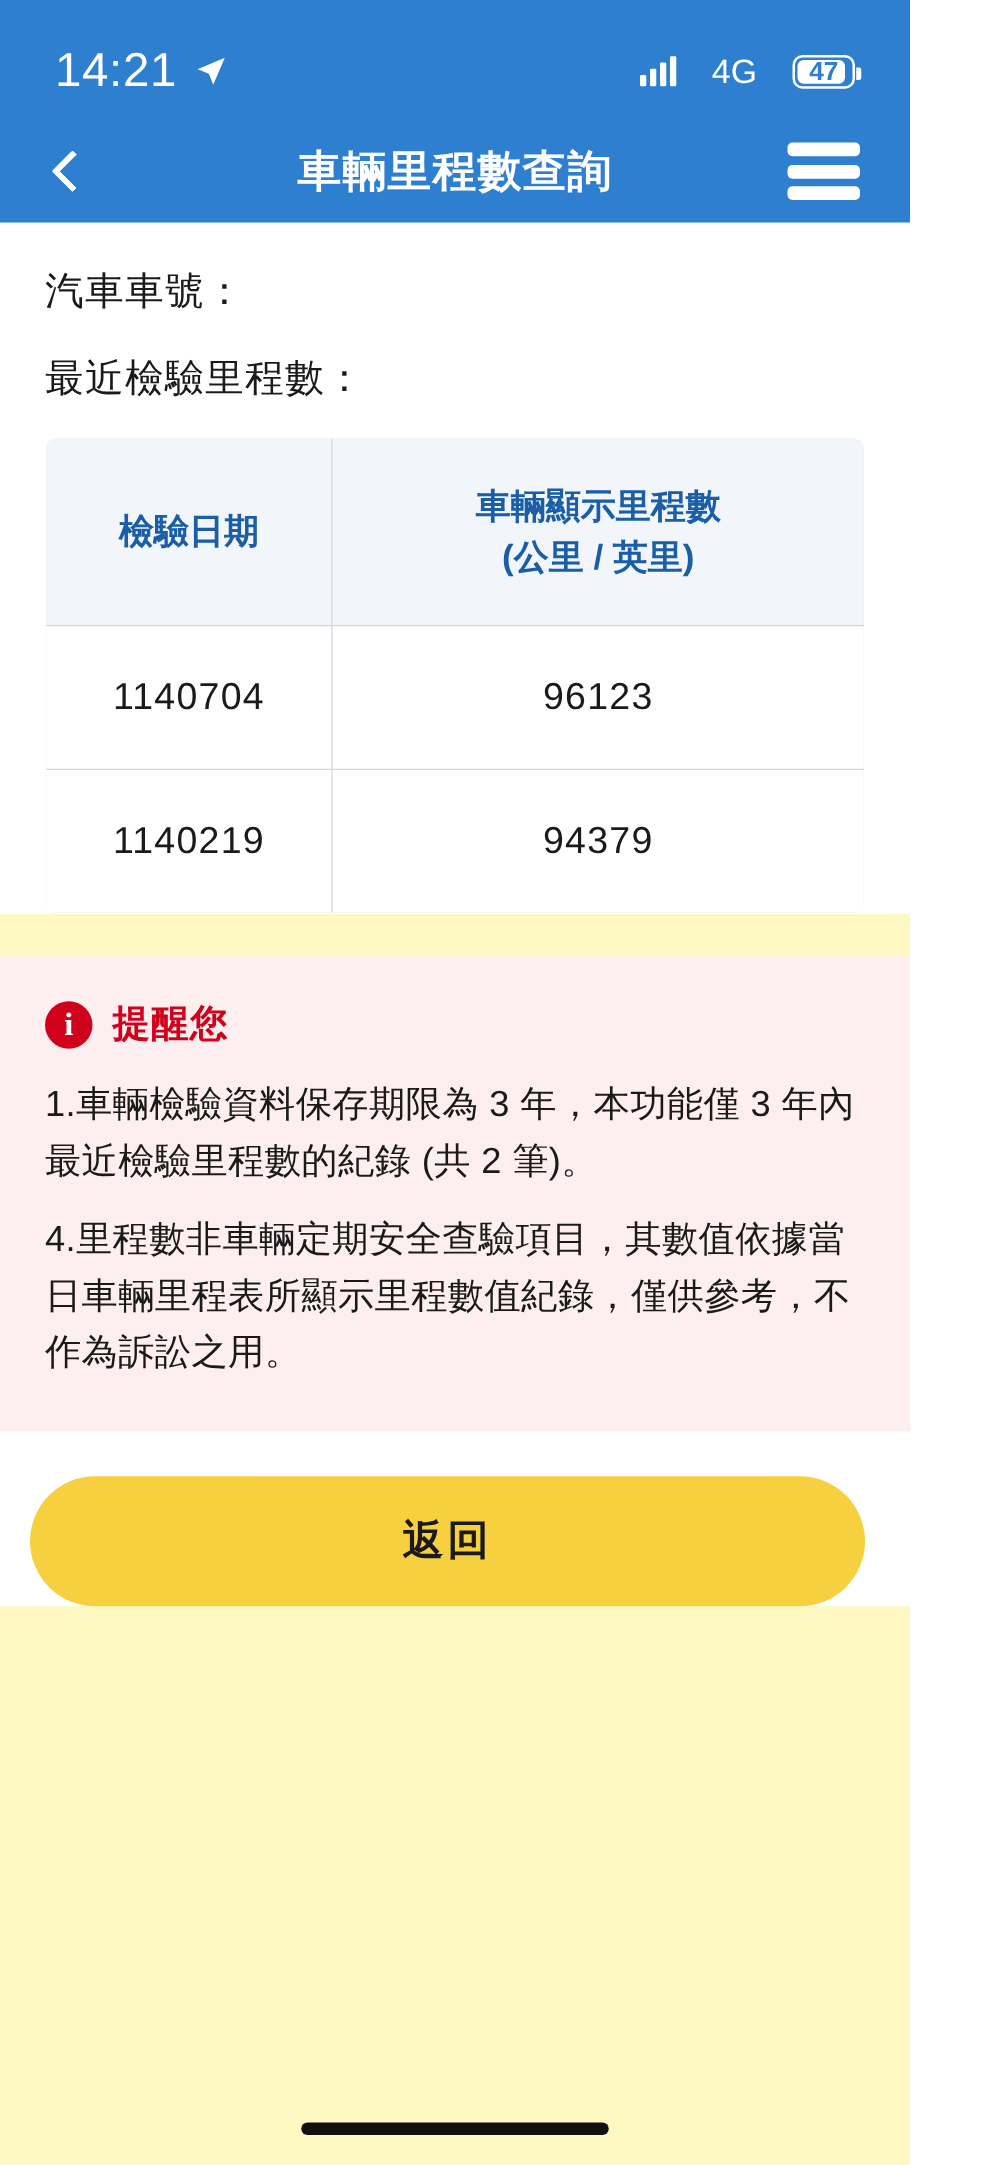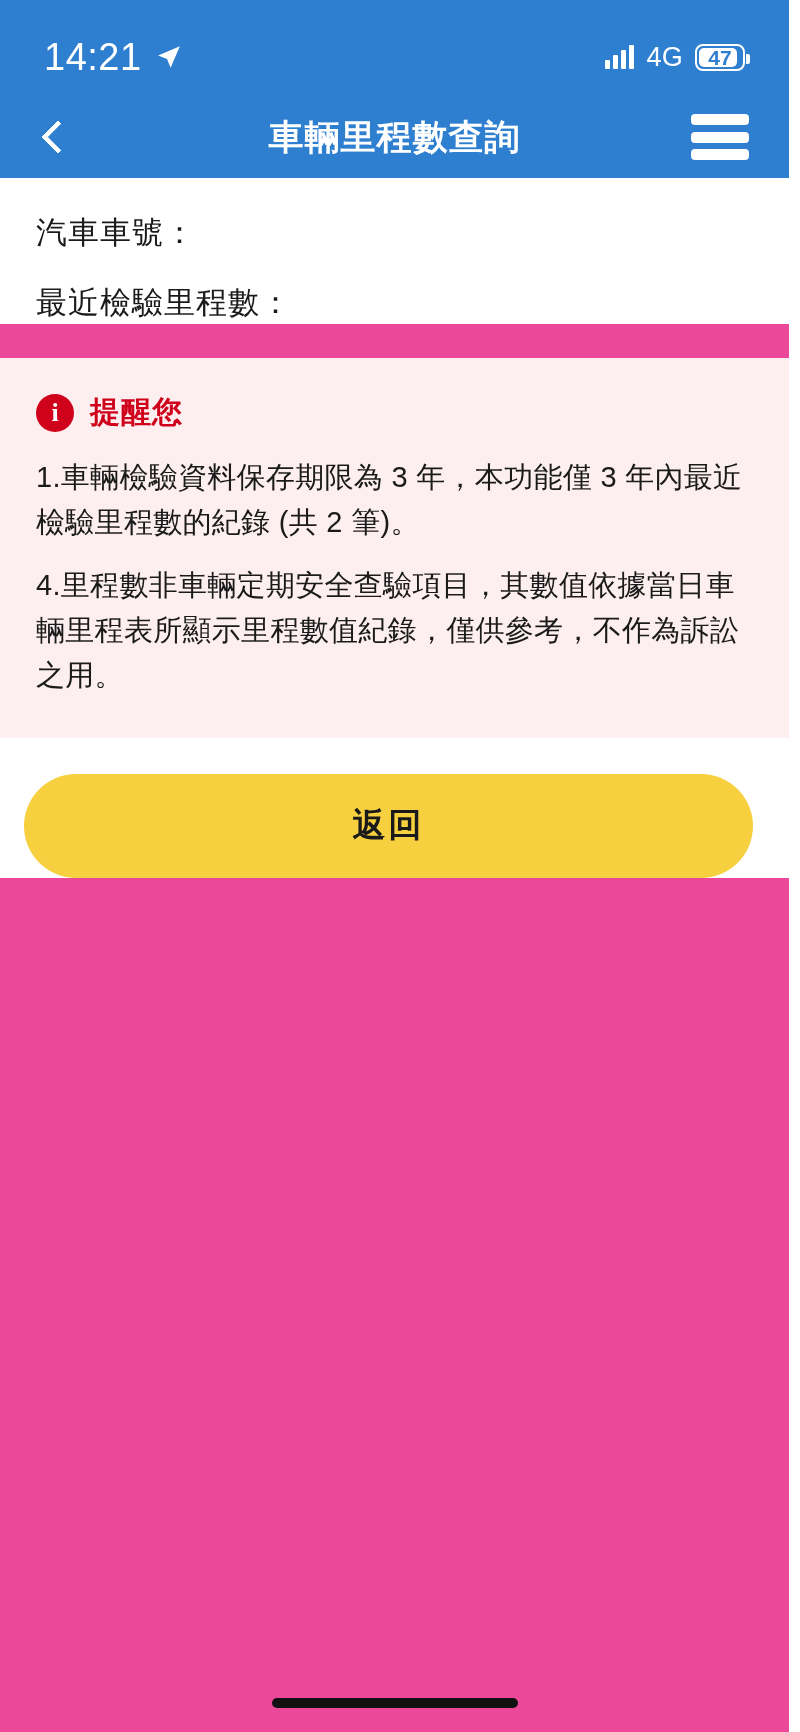--- a/index.html
+++ b/index.html
@@ -5,23 +5,23 @@
   * { box-sizing: border-box; margin: 0; padding: 0; }
   html, body {
     width: 800px;
     height: 1732px;
     background: #ffffff;
     font-family: "Liberation Sans", sans-serif;
     -webkit-font-smoothing: antialiased;
   }
   .phone {
     position: relative;
-    width: 789px;
+    width: 728px;
     height: 1732px;
-    background: #ec4899;
+    background: #fef9c3;
     overflow: hidden;
   }
 
   
   .statusbar {
     height: 96px;
     background: #2f7fd1;
     display: flex;
     align-items: center;
     justify-content: space-between;
@@ -40,21 +40,21 @@
     line-height: 1;
   }
   .loc-arrow {
     width: 26px;
     height: 26px;
     display: inline-block;
   }
   .status-right {
     display: flex;
     align-items: center;
-    gap: 12px;
+    gap: 28px;
   }
   .signal {
     display: flex;
     align-items: flex-end;
     gap: 3px;
     height: 24px;
   }
   .signal i {
     display: block;
     width: 5px;
@@ -324,20 +324,41 @@
       <span></span>
         <span></span>
         <span></span>
     </div>
   </div>
 
   <div class="content">
     <div class="label-row">汽車車號：</div>
     <div class="label-row2">最近檢驗里程數：</div>
 
+    <table class="mileage">
+      <thead>
+        <tr>
+          <th class="col-date">檢驗日期</th>
+          <th>
+            <div>車輛顯示里程數</div>
+            <div>(公里 / 英里)</div>
+          </th>
+        </tr>
+      </thead>
+      <tbody>
+        <tr>
+          <td>1140704</td>
+          <td>96123</td>
+        </tr>
+        <tr>
+          <td>1140219</td>
+          <td>94379</td>
+        </tr>
+      </tbody>
+    </table>
   </div>
 
   <div class="notice">
     <div class="notice-head">
       <span class="info-icon">i</span>
       <span class="notice-title">提醒您</span>
     </div>
     <div class="notice-item">1.車輛檢驗資料保存期限為 3 年，本功能僅 3 年內最近檢驗里程數的紀錄 (共 2 筆)。</div>
     <div class="notice-item">4.里程數非車輛定期安全查驗項目，其數值依據當日車輛里程表所顯示里程數值紀錄，僅供參考，不作為訴訟之用。</div>
   </div>

